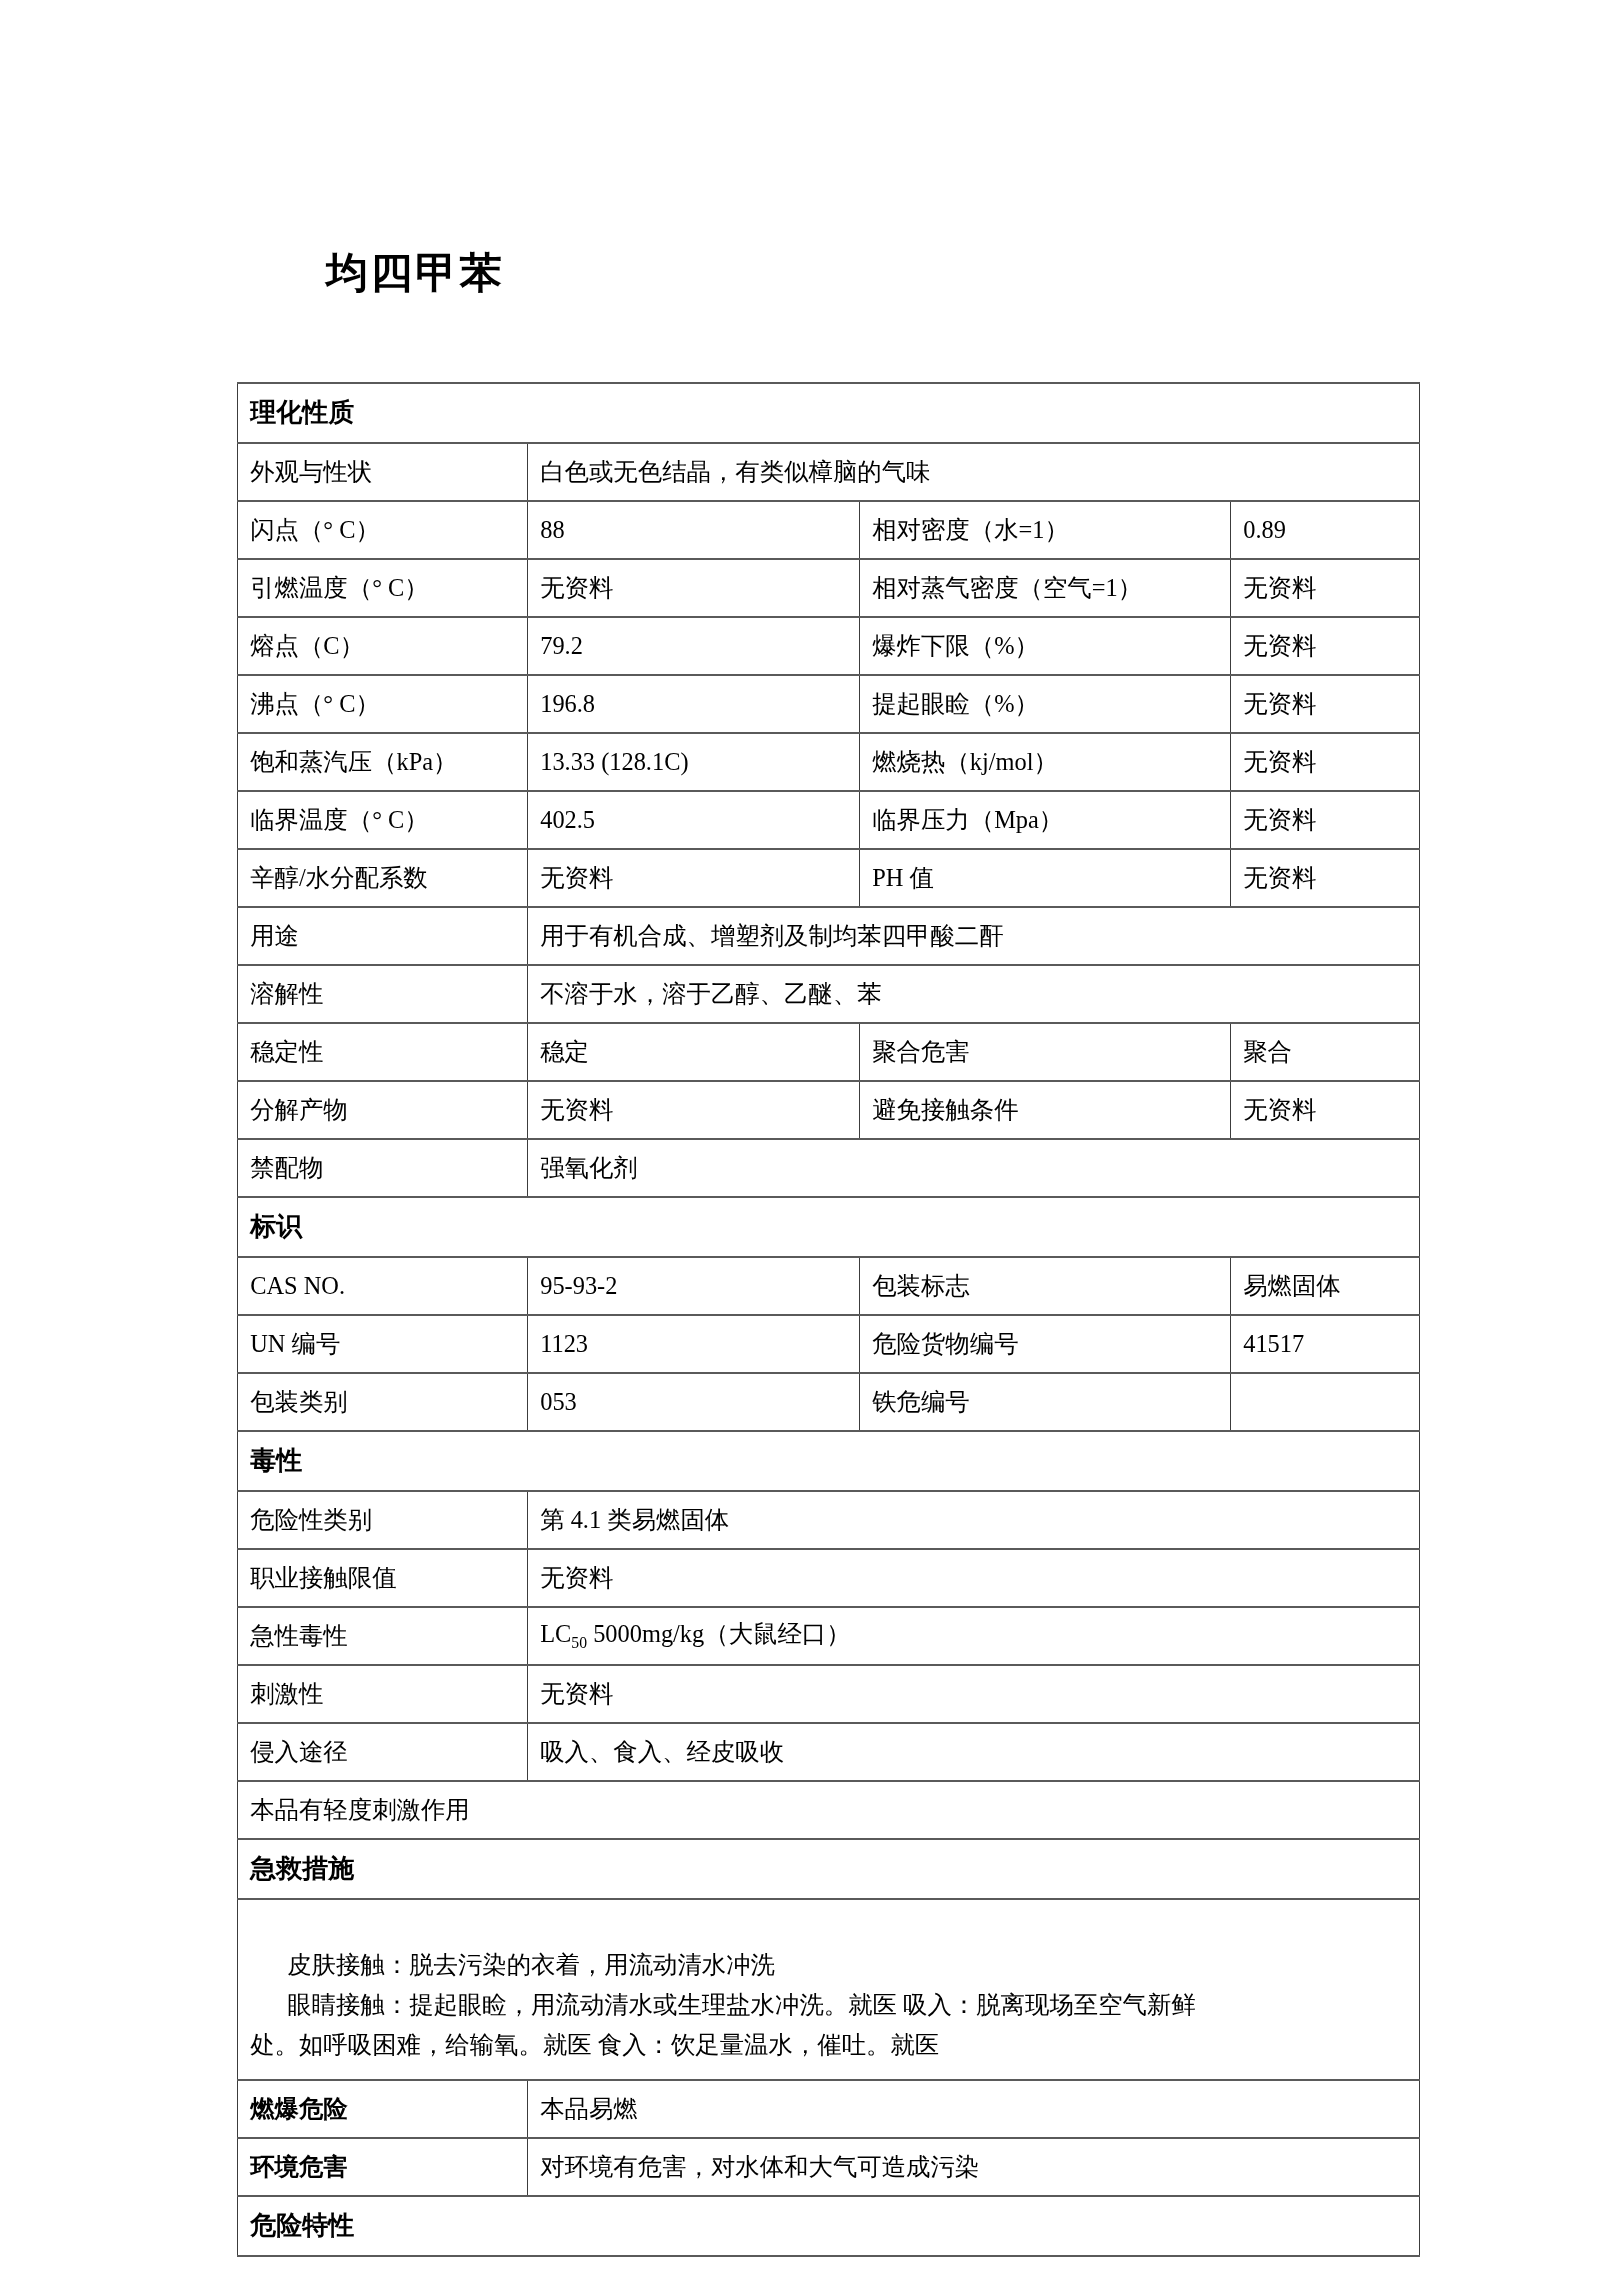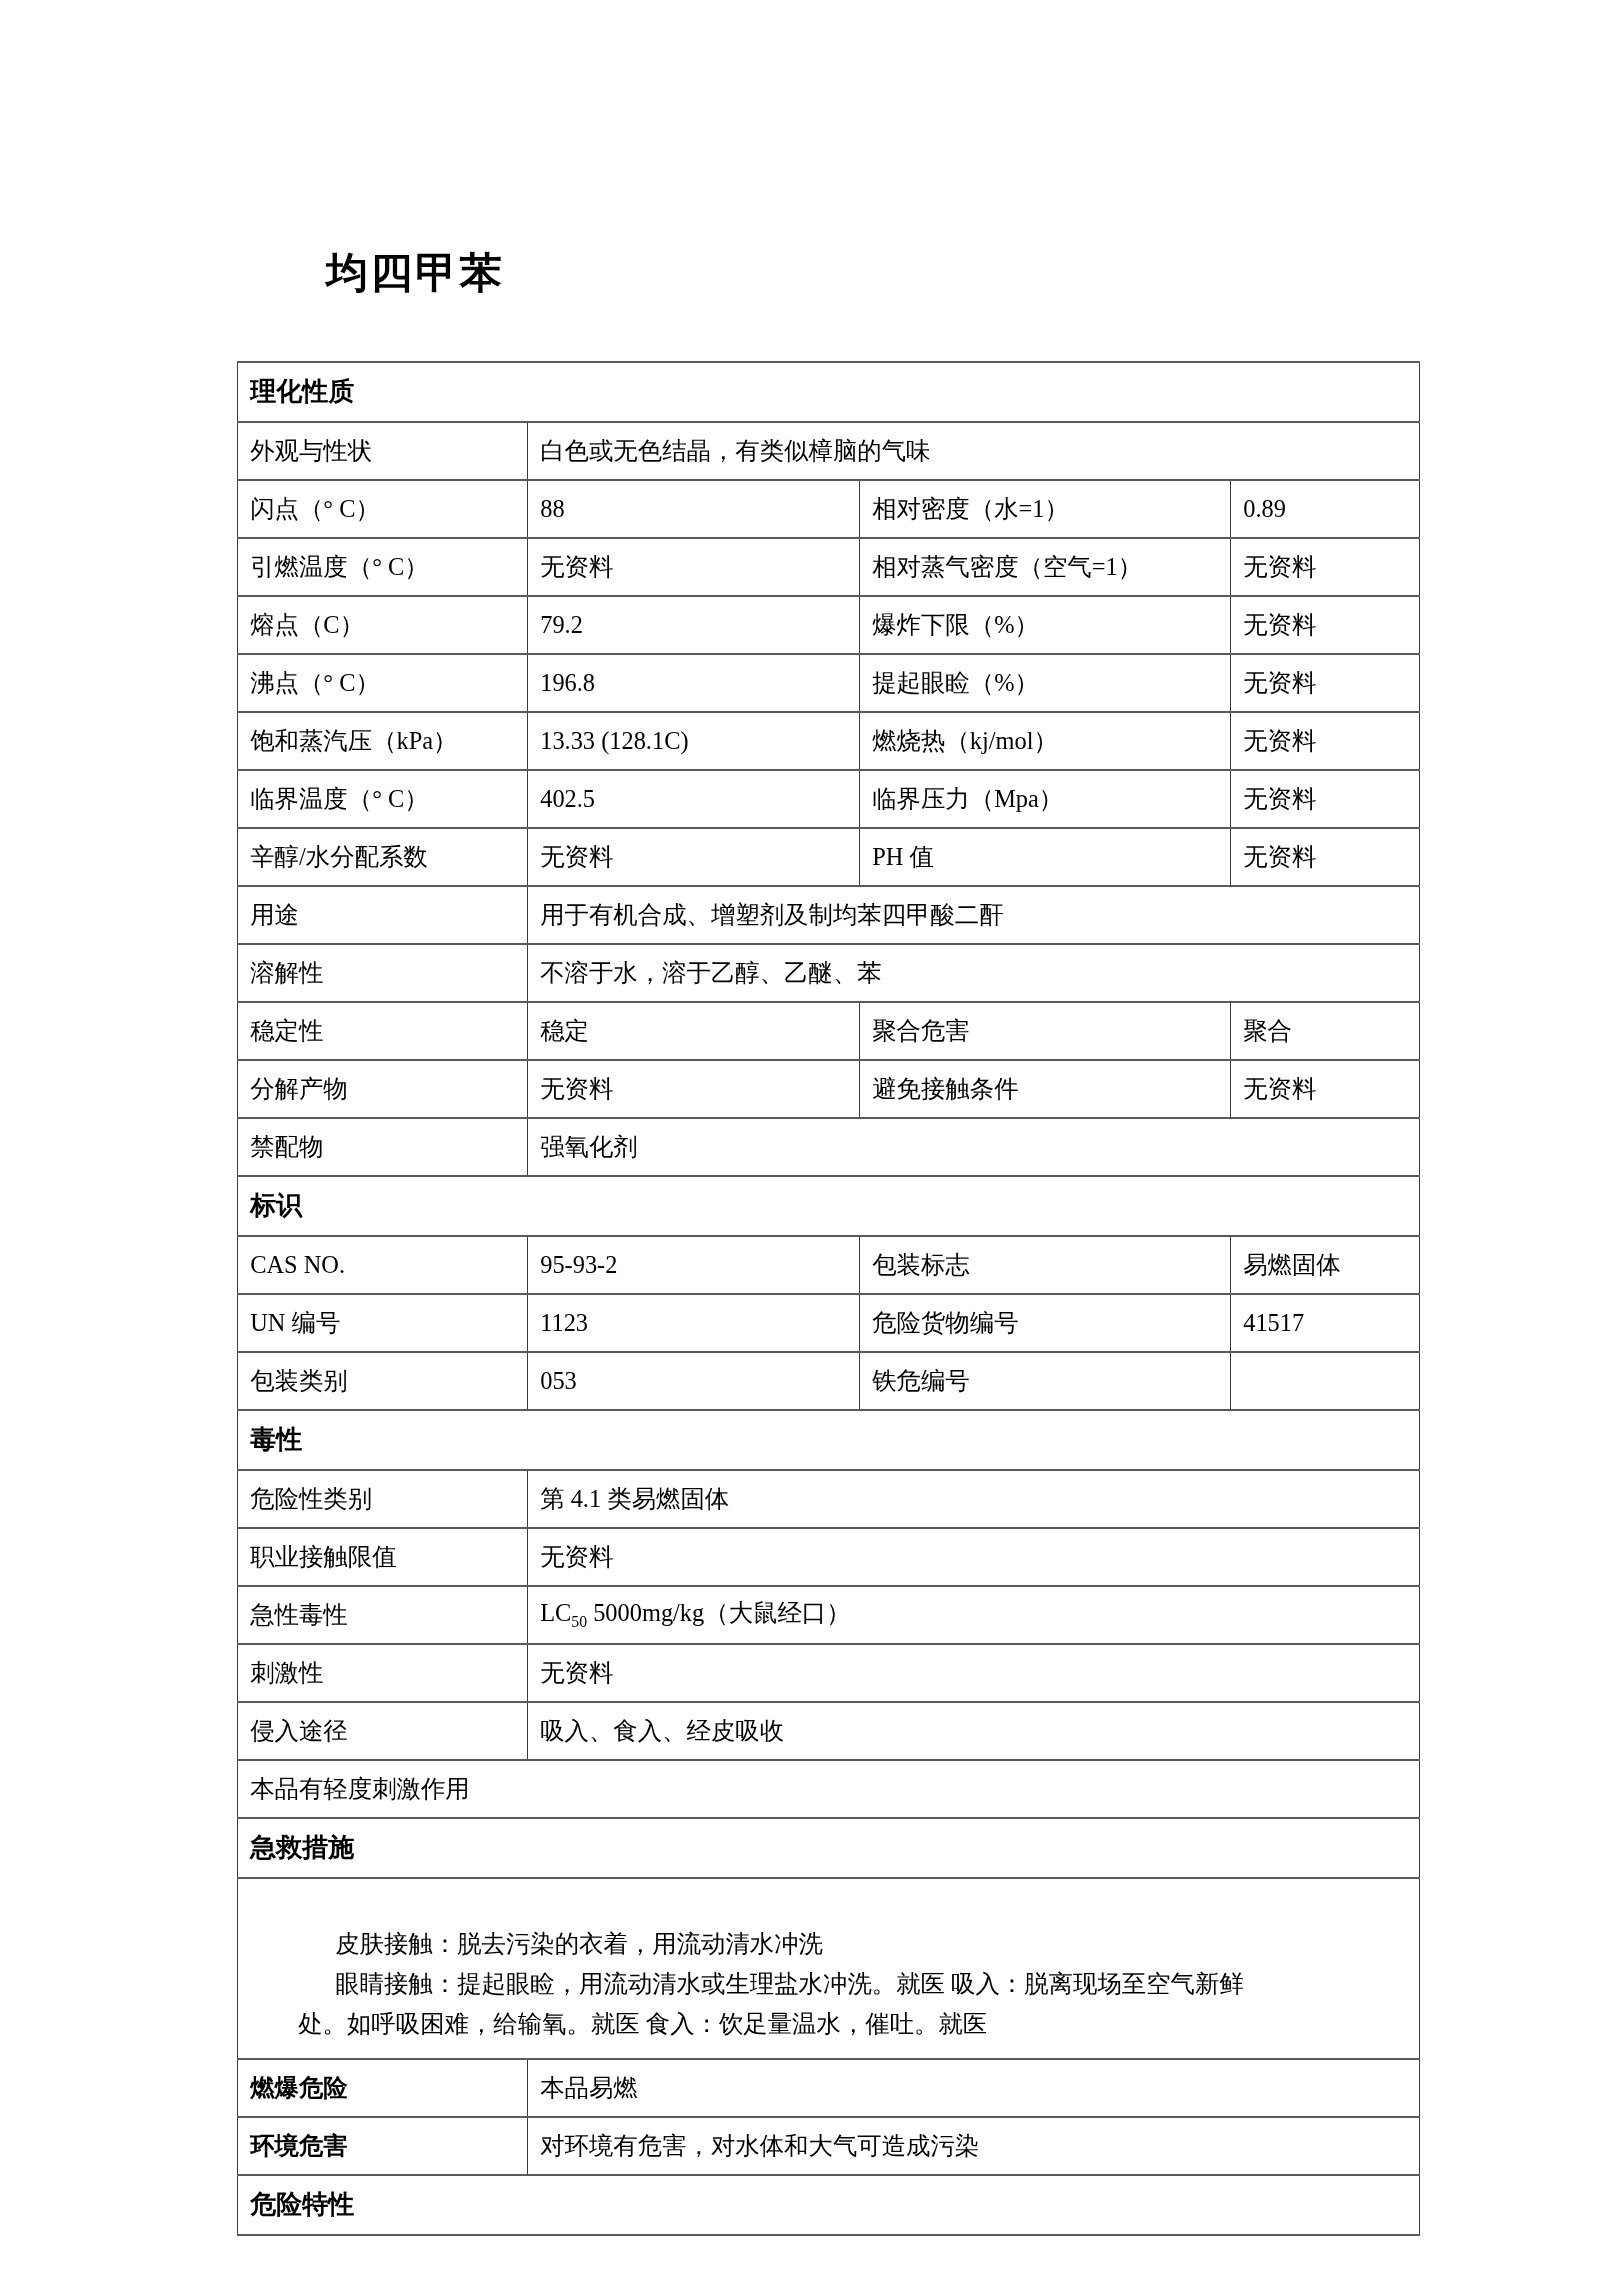--- a/index.html
+++ b/index.html
@@ -17,21 +17,21 @@
     top: 248px;
     margin: 0;
     font-size: 42px;
     font-weight: 700;
     letter-spacing: 2.6px;
     line-height: 1.2;
   }
   table.msds {
     position: absolute;
     left: 237px;
-    top: 361px;
+    top: 382px;
     width: 1181px;
     border-collapse: collapse;
     table-layout: fixed;
     font-family: Liberation Serif, serif;
   }
   col.c1 { width: 290px; }
   col.c2 { width: 332px; }
   col.c3 { width: 371px; }
   col.c4 { width: 189px; }
   td {
@@ -42,21 +42,21 @@
     font-size: 24.4px;
     line-height: 1.3;
     padding: 7px 12.2px;
     height: 42px;
     vertical-align: middle;
     overflow: hidden;
   }
   td.bold { font-weight: 700; }
   td.section { font-size: 26px; font-weight: 700; height: 44px; }
   td.firstaid { padding: 45px 12.2px 14px 12.2px; }
-  td.firstaid .line { line-height: 40px; margin-left: 48px; }
+  td.firstaid .line { line-height: 40px; }
   .line.indent { padding-left: 37px; }
   sub { font-size: 15.7px; }
 </style>
 </head>
 <body>
 
 <div class="page">
   <h1 class="doc-title">均四甲苯</h1>
   <table class="msds">
     <colgroup>

